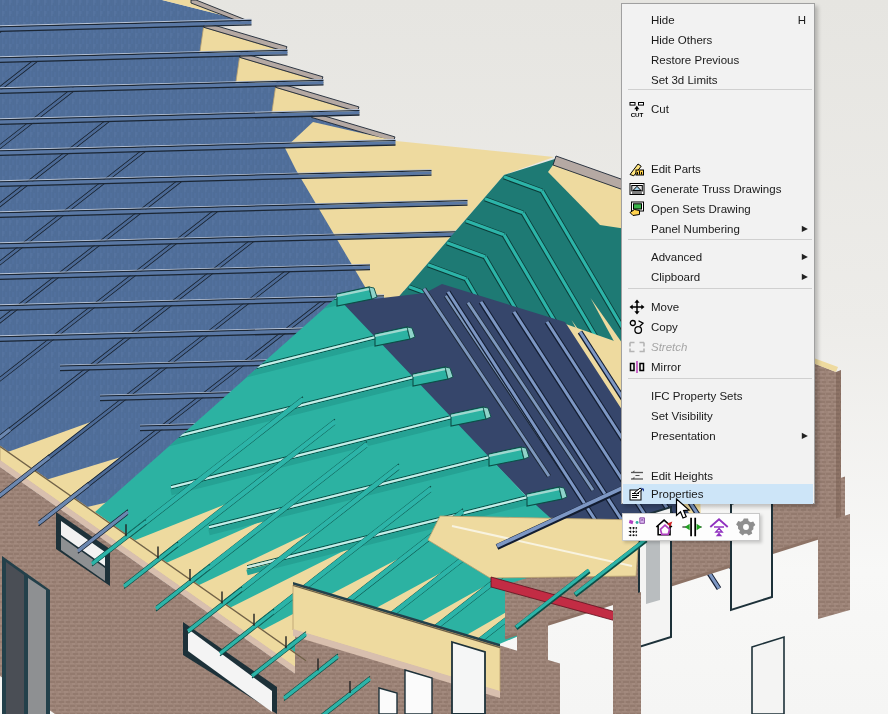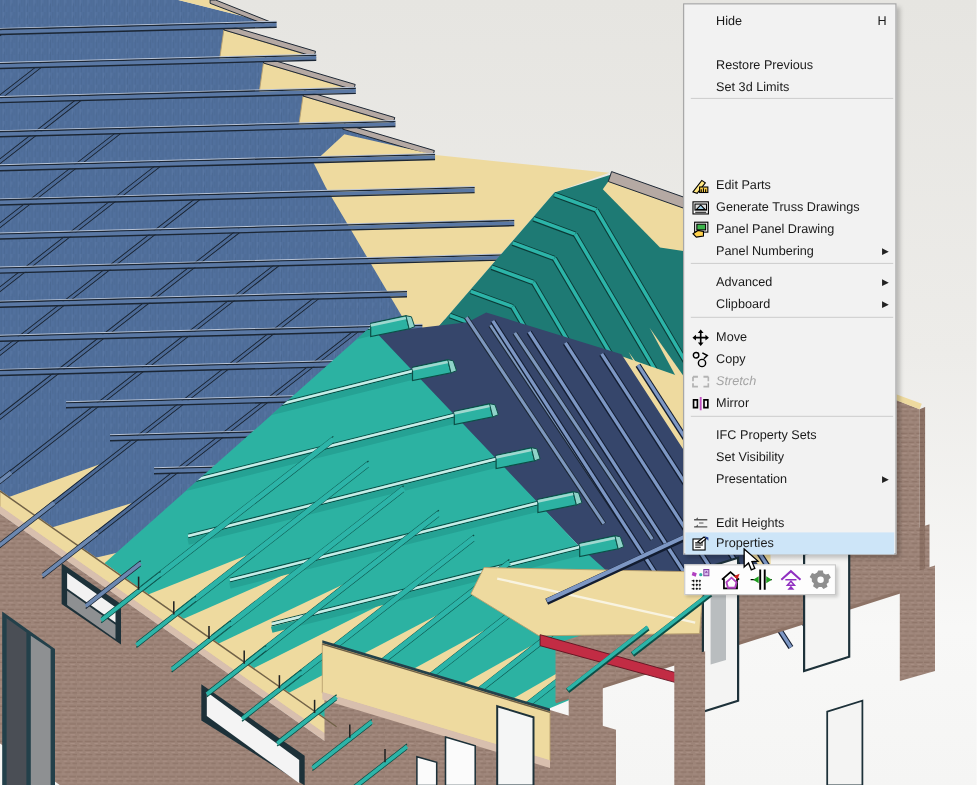--- a/index.html
+++ b/index.html
@@ -396,27 +396,42 @@
 <line x1="516.0" y1="628.0" x2="589.0" y2="571.0" stroke="#0c4f47" stroke-width="5"></line>
 <line x1="516.0" y1="627.0" x2="589.0" y2="570.0" stroke="#2cb4a8" stroke-width="3.2"></line>
 <line x1="575.0" y1="595.0" x2="646.0" y2="540.0" stroke="#0c4f47" stroke-width="5"></line>
 <line x1="575.0" y1="594.0" x2="646.0" y2="539.0" stroke="#2cb4a8" stroke-width="3.2"></line>
 </svg>
 <div id="menu">
 <div class="row" style="top:6px">
         <span class="lb">Hide</span>
         <span class="sc">H</span>
       </div>
+<div class="row" style="top:26px">
+        <span class="lb">Hide Others</span>
+      </div>
 <div class="row" style="top:46px">
         <span class="lb">Restore Previous</span>
       </div>
 <div class="row" style="top:66px">
         <span class="lb">Set 3d Limits</span>
       </div>
 <div class="sep" style="top:85.0px"></div>
+<div class="row" style="top:95px">
+        <svg class="ric" viewBox="0 0 16 16">
+          <g stroke="#000" fill="none">
+            <rect x="1" y="1.5" width="5" height="2.6" fill="#fff"></rect>
+            <rect x="9.5" y="1.5" width="5" height="2.6" fill="#fff"></rect>
+            <path d="M7.8 10V6" stroke-width="1.5"></path>
+          </g>
+          <path d="M5.2 8.2l2.6-3.4 2.6 3.4z" fill="#000"></path>
+          <text x="8" y="15.5" font-size="6.2" font-weight="bold" text-anchor="middle" fill="#000" font-family="Liberation Sans">CUT</text>
+        </svg>
+        <span class="lb">Cut</span>
+      </div>
 <div class="row" style="top:155px">
         <svg class="ric" viewBox="0 0 16 16">
           <path d="M1 13.5L9 3l3.2 2.2-7.4 9.6z" fill="#ffe680" stroke="#000"></path>
           <rect x="7" y="9" width="7.5" height="5" fill="#ffd24d" stroke="#000"></rect>
           <path d="M8.5 13.5v-2.4M10.5 13.5v-3.4M12.5 13.5v-2.4" stroke="#000"></path>
         </svg>
         <span class="lb">Edit Parts</span>
       </div>
 <div class="row" style="top:175px">
         <svg class="ric" viewBox="0 0 16 16">
@@ -426,21 +441,21 @@
           <path d="M3 12h10" stroke="#000"></path>
         </svg>
         <span class="lb">Generate Truss Drawings</span>
       </div>
 <div class="row" style="top:195px">
         <svg class="ric" viewBox="0 0 16 16">
           <rect x="2.5" y="1" width="12" height="9" fill="#fff" stroke="#000"></rect>
           <rect x="4.5" y="2.8" width="8" height="5.2" fill="#3cb44b" stroke="#000"></rect>
           <path d="M1 11.5l4.5-3 5 1v4l-6.5 1z" fill="#ffd24d" stroke="#000"></path>
         </svg>
-        <span class="lb">Panel Panel Drawing</span>
+        <span class="lb">Open Sets Drawing</span>
       </div>
 <div class="row" style="top:215px">
         <span class="lb">Panel Numbering</span>
         <span class="ar">▶</span>
       </div>
 <div class="sep" style="top:235.0px"></div>
 <div class="row" style="top:243px">
         <span class="lb">Advanced</span>
         <span class="ar">▶</span>
       </div>

